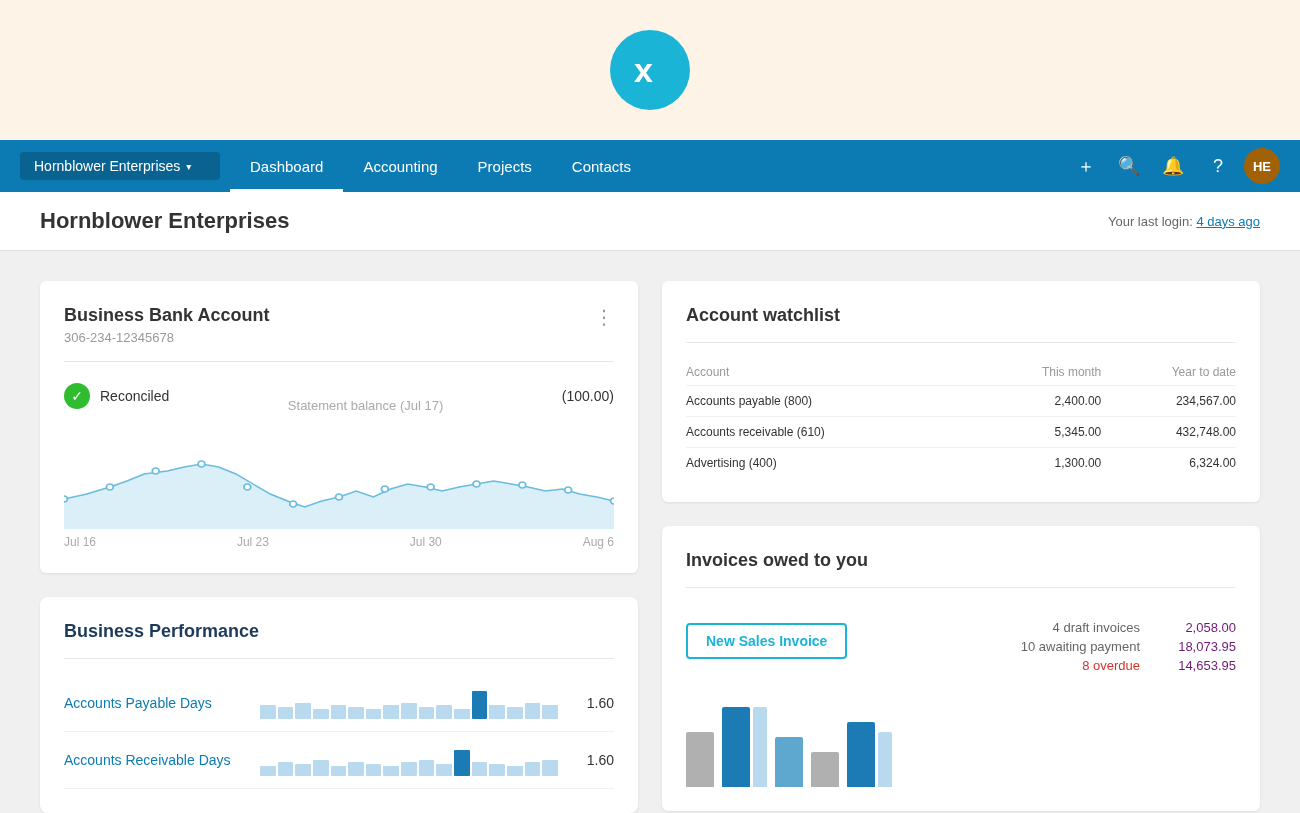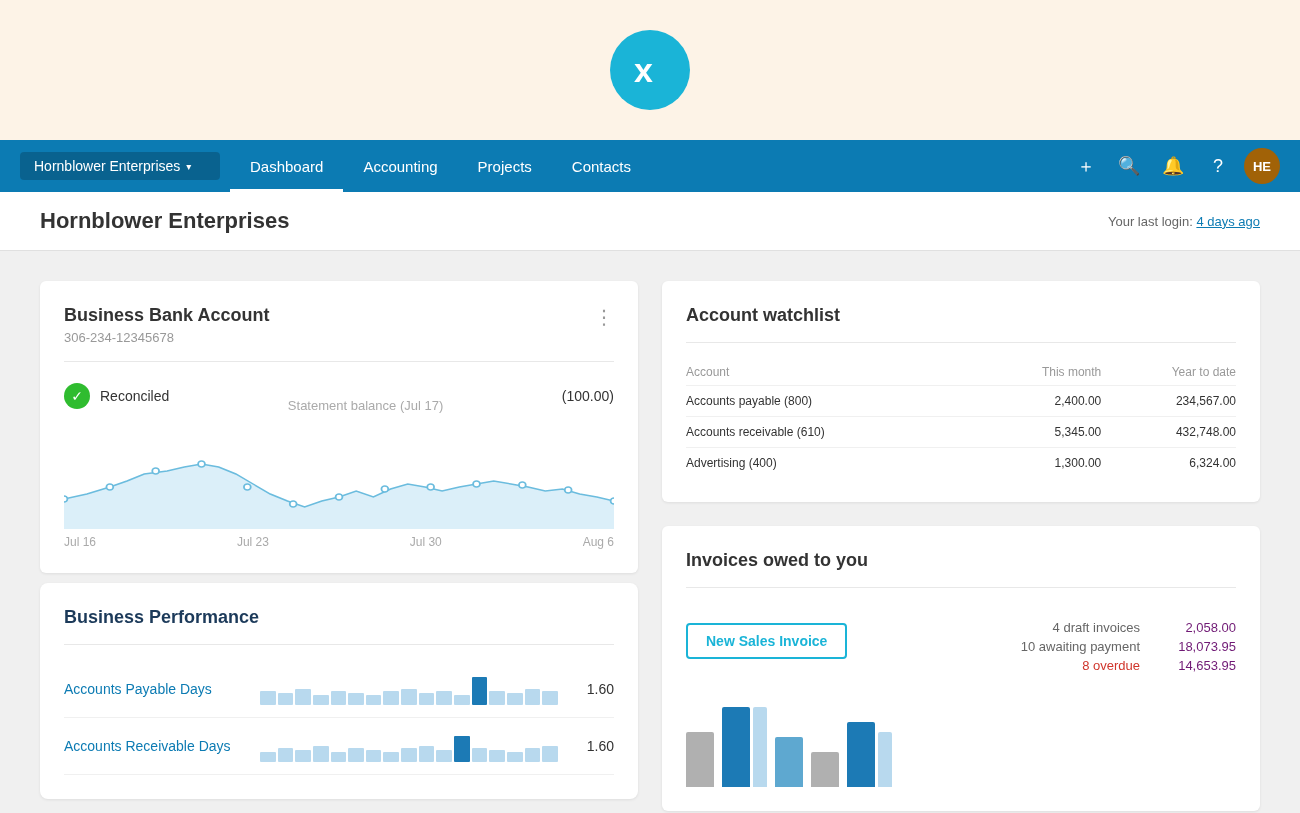--- a/index.html
+++ b/index.html
@@ -329,21 +329,21 @@
         </svg>
       </div>
       <div class="chart-labels">
         <span>Jul 16</span>
         <span>Jul 23</span>
         <span>Jul 30</span>
         <span>Aug 6</span>
       </div>
     </div>
 
-    <div class="card" style="margin-top: 10px; border-radius: 8px;">
+    <div class="card" style="margin-top: 24px; border-radius: 8px;">
       <div class="card-title" style="color: #1c3a5a;">Business Performance</div>
       <div class="divider"></div>
 
       <div class="perf-row">
         <div class="perf-label">Accounts Payable Days</div>
         <div class="perf-bars">
           <div class="perf-bar" style="height: 14px;"></div>
           <div class="perf-bar" style="height: 12px;"></div>
           <div class="perf-bar" style="height: 16px;"></div>
           <div class="perf-bar" style="height: 10px;"></div>

